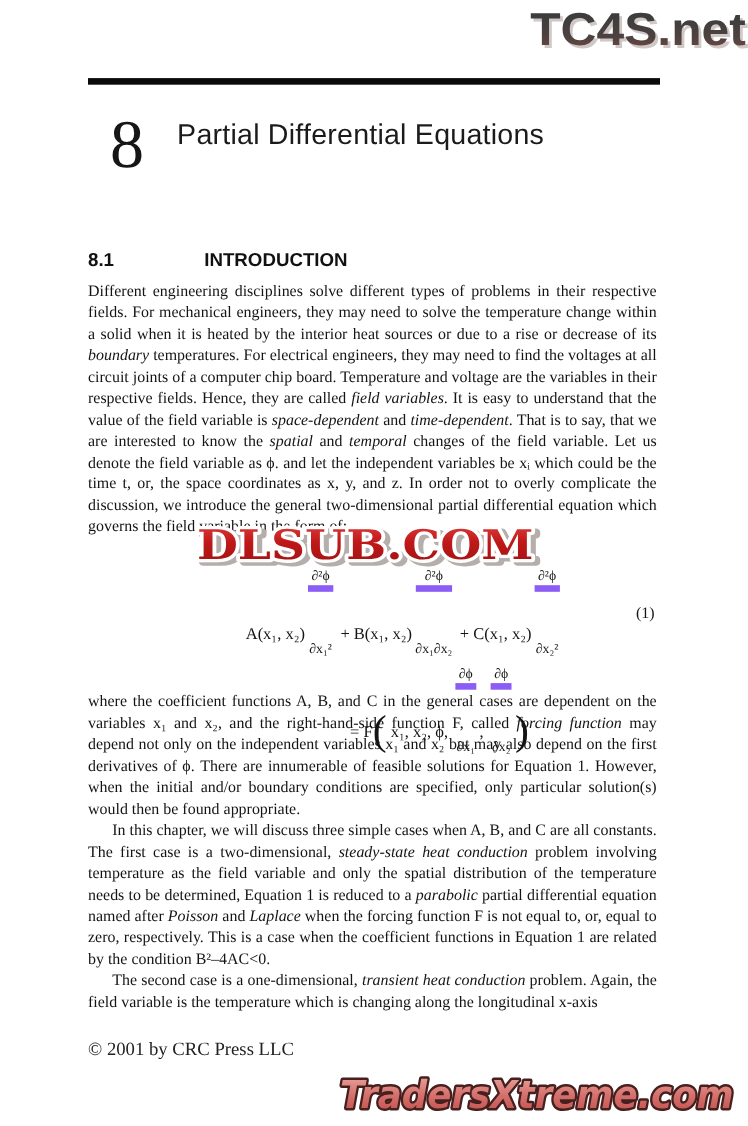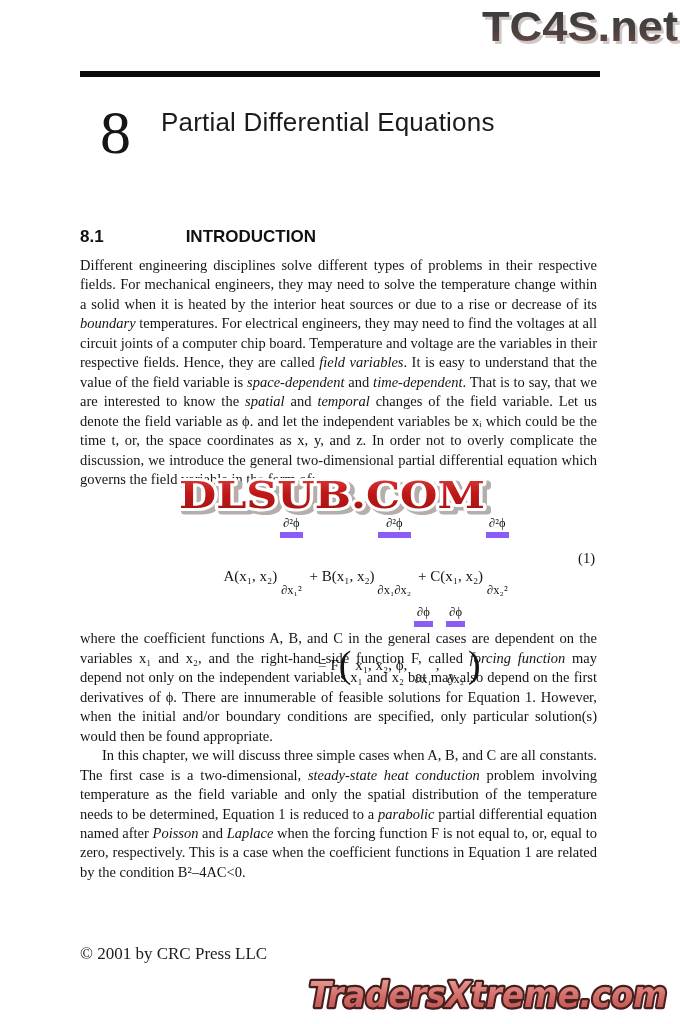--- a/index.html
+++ b/index.html
@@ -107,20 +107,21 @@
       <div class="eq-rows">
           <div class="eq-row"><span>A(x₁, x₂)</span><span class="frac"><span class="num">∂²ϕ</span><span class="den">∂x₁²</span></span><span> + B(x₁, x₂)</span><span class="frac"><span class="num">∂²ϕ</span><span class="den">∂x₁∂x₂</span></span><span> + C(x₁, x₂)</span><span class="frac"><span class="num">∂²ϕ</span><span class="den">∂x₂²</span></span></div>
           <div class="eq-row"><span>= F</span><span class="bigparen">(</span><span> x₁, x₂, ϕ, </span><span class="frac"><span class="num">∂ϕ</span><span class="den">∂x₁</span></span><span>, </span><span class="frac"><span class="num">∂ϕ</span><span class="den">∂x₂</span></span><span class="bigparen">)</span></div>
         </div>
       <div class="eq-number">(1)</div>
     </div>
 
     <div>
         <p class="para"><span>where the coefficient functions A, B, and C in the general cases are dependent on the variables x₁ and x₂, and the right-hand-side function F, called </span><i>forcing function</i><span> may depend not only on the independent variables x₁ and x₂ but may also depend on the first derivatives of ϕ. There are innumerable of feasible solutions for Equation 1. However, when the initial and/or boundary conditions are specified, only particular solution(s) would then be found appropriate.</span></p>
         <p class="para indent"><span>In this chapter, we will discuss three simple cases when A, B, and C are all constants. The first case is a two-dimensional, </span><i>steady-state heat conduction</i><span> problem involving temperature as the field variable and only the spatial distribution of the temperature needs to be determined, Equation 1 is reduced to a </span><i>parabolic</i><span> partial differential equation named after </span><i>Poisson</i><span> and </span><i>Laplace</i><span> when the forcing function F is not equal to, or, equal to zero, respectively. This is a case when the coefficient functions in Equation 1 are related by the condition B²–4AC&lt;0.</span></p>
+        <p class="para indent"><span>The second case is a one-dimensional, </span><i>transient heat conduction</i><span> problem. Again, the field variable is the temperature which is changing along the longitudinal x-axis</span></p>
       </div>
   </div>
 
   <div class="footer">© 2001 by CRC Press LLC</div>
 
   <div class="wm-bottom">
     <svg width="376" height="52">
       <defs>
         <linearGradient id="gBot" x1="0" y1="0" x2="0" y2="1">
           <stop offset="0" stop-color="#eca59f"></stop>

